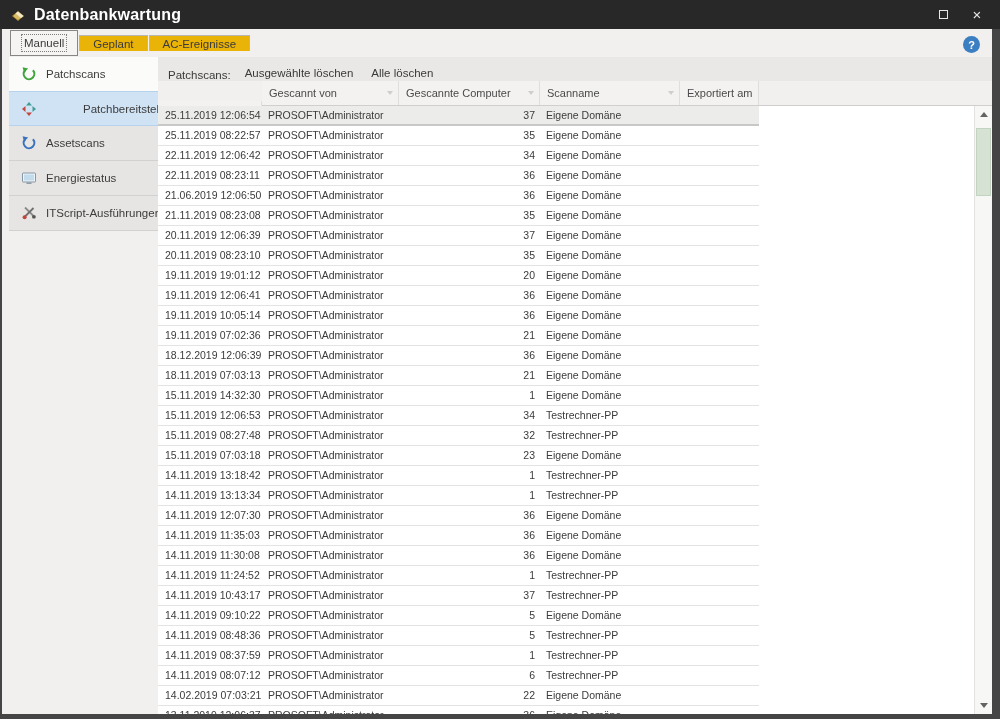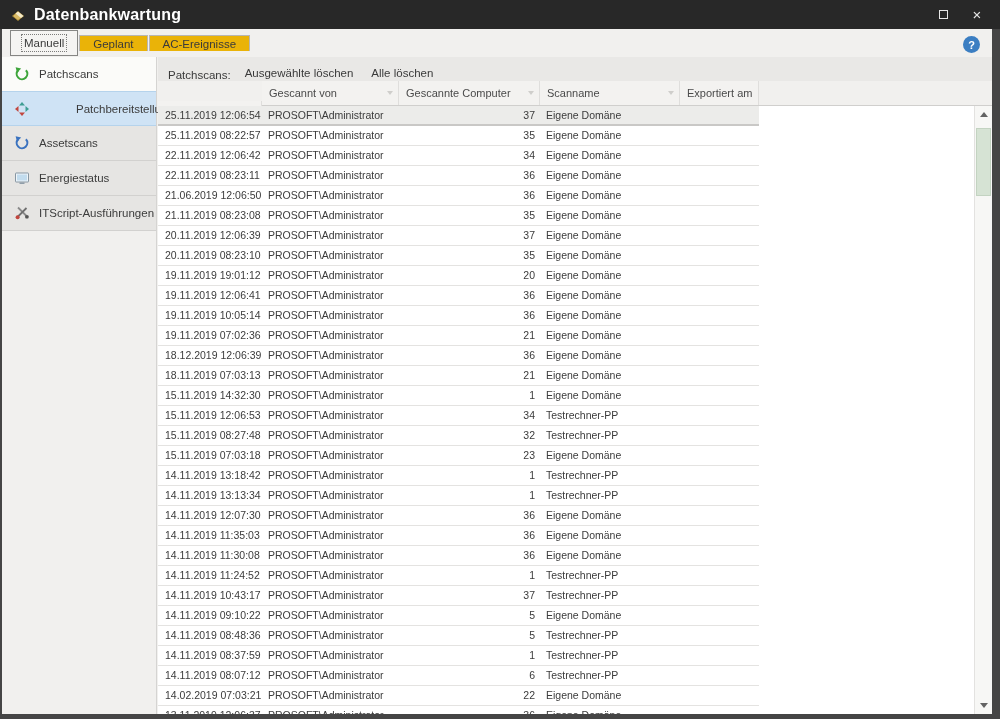--- a/index.html
+++ b/index.html
@@ -30,21 +30,21 @@
   .tab.active { height:26px; background:#f5f4f2; border:1px solid #868684; position:relative; z-index:2; }
   .tab.active .tab-label { outline:1px dotted #7c7c7a; outline-offset:2px; }
   .help-btn { position:absolute; right:12px; top:7px; width:17px; height:17px; border-radius:50%;
               background:#3b7ec2; color:#fff; font-size:11px; font-weight:bold;
               display:flex; align-items:center; justify-content:center; }
 
   
   .content { position:absolute; top:28px; left:0; right:0; bottom:0; }
 
   
-  .sidebar { position:absolute; top:0; left:0; bottom:0; width:155px; background:#f1f0ee;
+  .sidebar { position:absolute; top:0; left:7px; bottom:0; width:155px; background:#f1f0ee;
              border-right:1px solid #d5d4d2; }
   .side-item { height:35px; border-bottom:1px solid #d2d1cf; display:flex; align-items:center;
                padding-left:12px; font-size:11.5px; color:#3c3c3c; background:#e6e5e3; cursor:default; }
   .side-item .s-icon { width:16px; height:16px; margin-right:9px; flex:0 0 16px; }
   .side-item.first { background:#fbfbf9; }
   .side-item.selected { background:#cfe3f5; border-top:1px solid #b5d3ec; border-bottom:1px solid #b5d3ec; margin-top:-1px;gap:37px; }
 
   
   .main { position:absolute; left:156px; right:0; top:0; bottom:0; background:#ffffff; }
 

